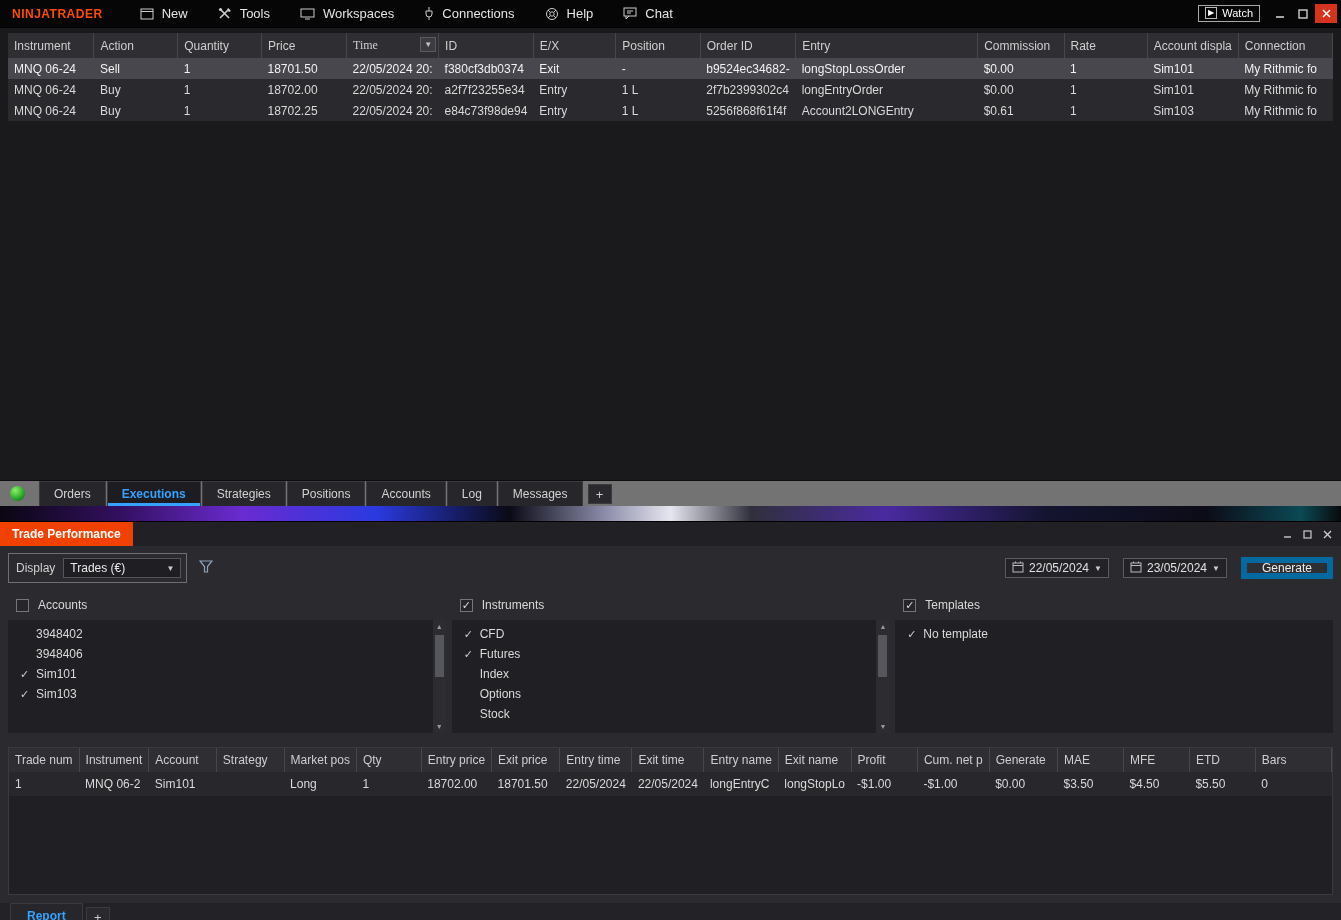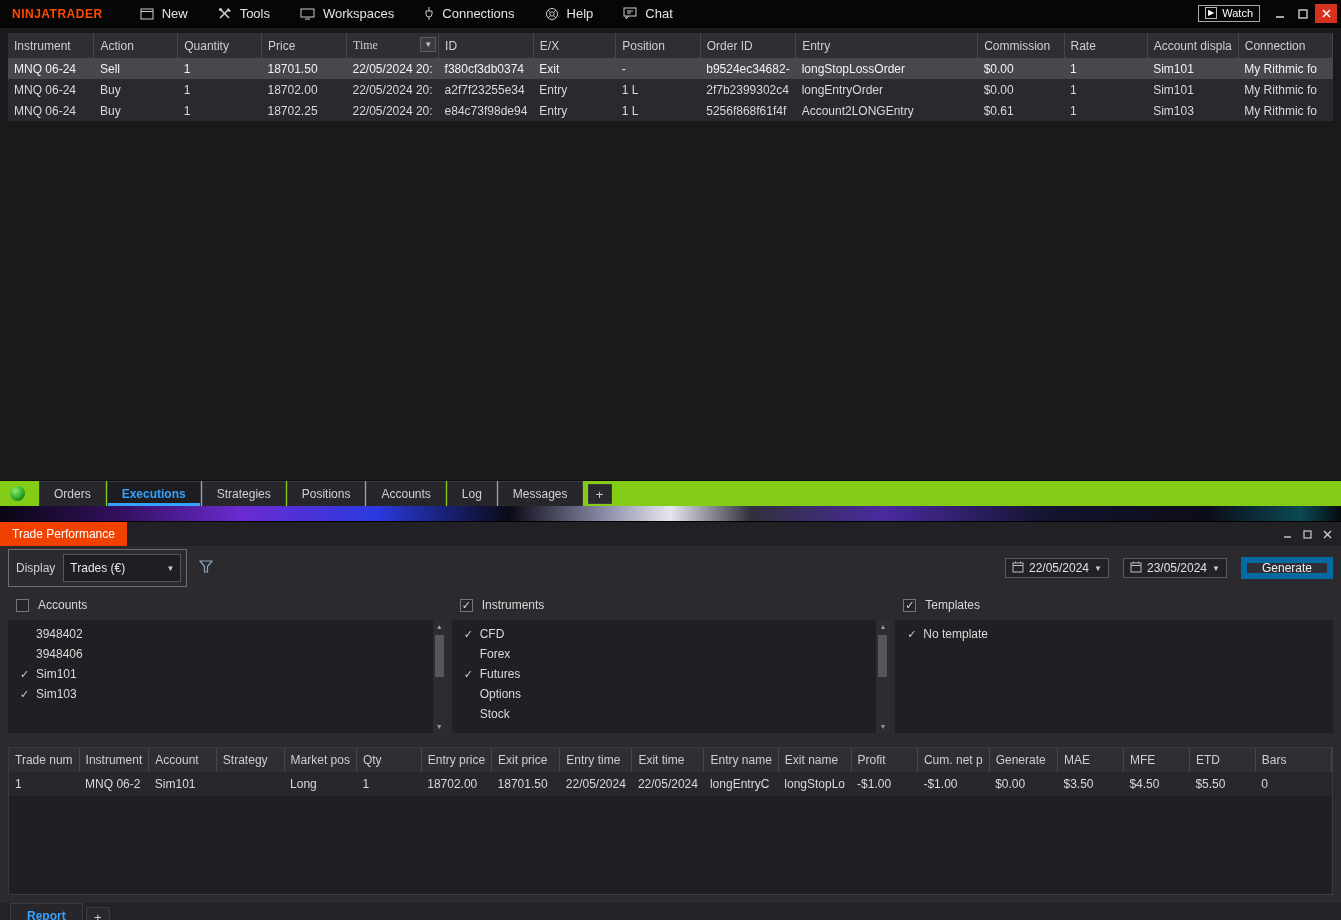--- a/index.html
+++ b/index.html
@@ -29,21 +29,21 @@
     padding:0 6px; height:25px; border-right:1px solid #46464c; white-space:nowrap;
     overflow:hidden; position:relative; }
   .grid td { color:#d9d9d9; padding:0 6px; height:21px; white-space:nowrap;
     overflow:hidden; background:#2a2a2e; }
   .grid tr.selected td { background:#47474d; color:#f2f2f2; }
   .hdr-arrow { position:absolute; right:2px; top:4px; font-size:8px; color:#c4c4c4;
     background:#3b3b41; border:1px solid #5a5a60; padding:1px 3px; line-height:11px; }
   .neg { color:var(--negative-red,#ff2d2d); }
 
   
-  .tabstrip { height:26px; background:#84cc16; display:flex; align-items:stretch;
+  .tabstrip { height:26px; background:#737373; display:flex; align-items:stretch;
     padding-left:10px; border-top:1px solid #0d0d0f; }
   .status-dot { width:15px; height:15px; border-radius:50%; align-self:center;
     margin-right:14px; flex:none;
     background:radial-gradient(circle at 35% 30%, #8cf06a, var(--status-green,#27a427) 60%, #0b550b); }
   .tab { padding:0 14px; display:flex; align-items:center; color:#d2d2d2; font-size:12px;
     border:1px solid #3a3a3f; border-bottom:none; margin-right:1px; background:#27272b; white-space:nowrap; }
   .tab.active { color:var(--accent-blue,#35a2ff); font-weight:bold; background:#1d1d21;
     box-shadow:inset 0 -3px 0 var(--accent-blue,#2f7fd9); }
   .tab-add { width:24px; margin:3px 0 2px 4px; border:1px solid #3a3a3f; color:#cfcfcf;
     display:flex; align-items:center; justify-content:center; font-size:13px; background:#2a2a2e; }
@@ -51,31 +51,31 @@
   
   .wallpaper { height:15px;
     background:linear-gradient(90deg,#0a0612,#331060 9%,#6a2bd0 18%,#2a3ae0 28%,
       #0a0a16 38%,#8a8aa8 45%,#e6e6f0 50%,#30303c 56%,#4a2aa0 66%,#141430 78%,
       #0c0c18 90%,#0b4a54 97%,#070a0c); }
 
   
   .tp { height:399px; background:#2b2b2f; display:flex; flex-direction:column; border-top:1px solid #000; }
   .tp-titlebar { height:24px; background:#212125; display:flex; align-items:stretch; flex:none; }
   .tp-title-tab { background:var(--title-orange,#f04100); color:#fff; font-size:12px;
-    font-weight:normal; display:flex; align-items:center; padding:0 12px; }
+    font-weight:bold; display:flex; align-items:center; padding:0 12px; }
   .tp-tb-spacer { flex:1; }
   .tp-winbtn { width:20px; display:flex; align-items:center; justify-content:center; }
 
   .tp-toolbar { height:44px; display:flex; align-items:center; padding:0 8px; gap:12px; flex:none; }
   .display-group { border:1px solid #6e6e74; display:flex; align-items:center;
     padding:4px 5px; gap:8px; }
   .display-label { color:#cfcfcf; font-size:12px; padding-left:2px; }
   .display-select { background:#1f1f23; border:1px solid #55555c; color:#e8e8e8;
     font-size:12px; display:flex; align-items:center; justify-content:space-between;
-    padding:2px 6px; width:118px; height:28px; }
+    padding:2px 6px; width:118px; height:20px; }
   .select-arrow { font-size:8px; color:#cccccc; }
   .tb-right { margin-left:auto; display:flex; align-items:center; gap:14px; }
   .date-ctl { background:#232327; border:1px solid #5a5a60; height:20px; display:flex;
     align-items:center; gap:5px; padding:0 6px; color:#e0e0e0; font-size:12px; }
   .generate-btn { background:#2e2e33; border:6px solid #0369a1; color:#ededed;
     font-size:12px; height:22px; padding:0 15px; display:flex; align-items:center; }
 
   .filters-row { display:flex; gap:6px; padding:0 8px; height:30px; flex:none; }
   .filter-head { flex:1; display:flex; align-items:center; gap:9px; padding-left:8px; }
   .cb { width:13px; height:13px; border:1px solid #75757c; background:#26262a;
@@ -398,26 +398,26 @@
         <div class="vs-arrow">▼</div>
       </div>
     </div>
     <div class="panel">
       <div>
           <div class="list-item">
             <span class="tick">✓</span>
             <span>CFD</span>
           </div>
           <div class="list-item">
-            <span class="tick"></span>
-            <span>Forex</span>
-          </div>
-          <div class="list-item">
             <span class="tick">✓</span>
             <span>Futures</span>
+          </div>
+          <div class="list-item">
+            <span class="tick"></span>
+            <span>Index</span>
           </div>
           <div class="list-item">
             <span class="tick"></span>
             <span>Options</span>
           </div>
           <div class="list-item">
             <span class="tick"></span>
             <span>Stock</span>
           </div>
         </div>

